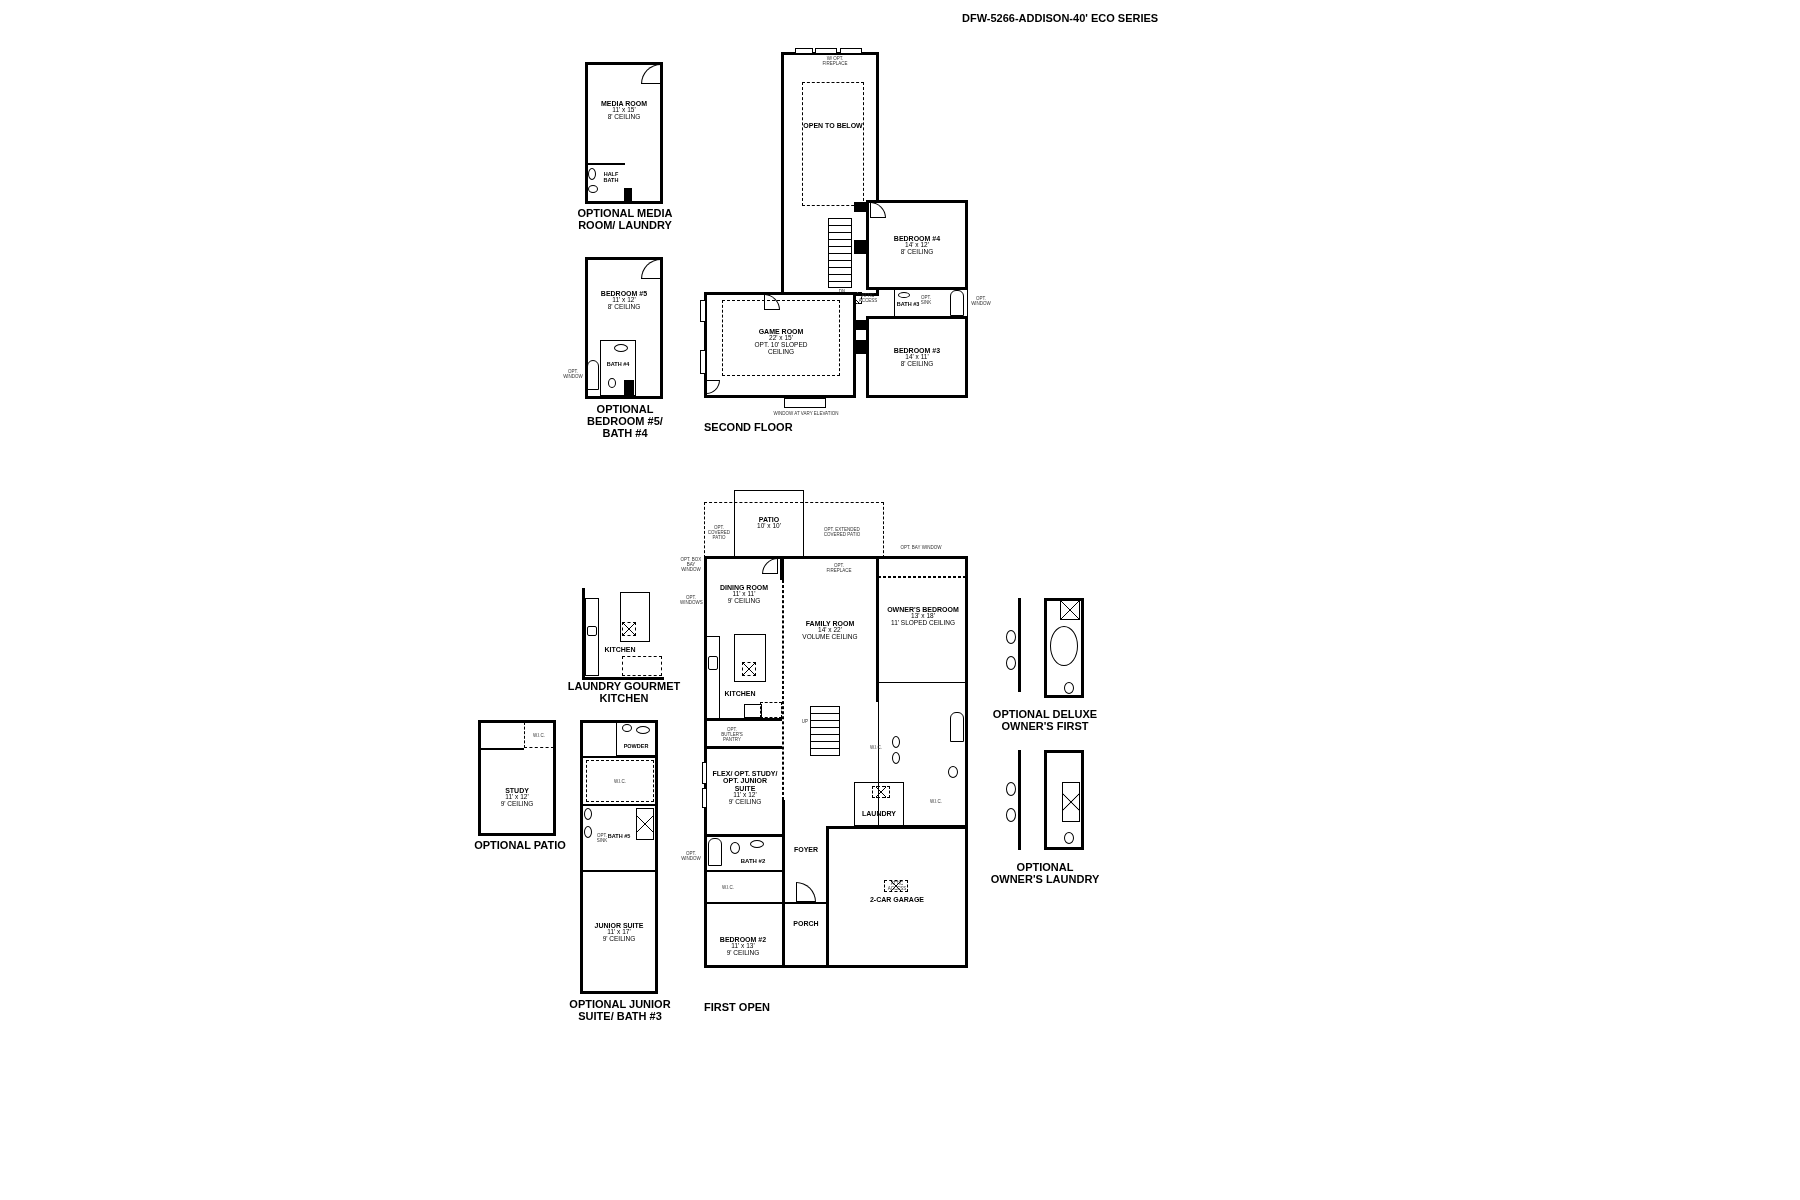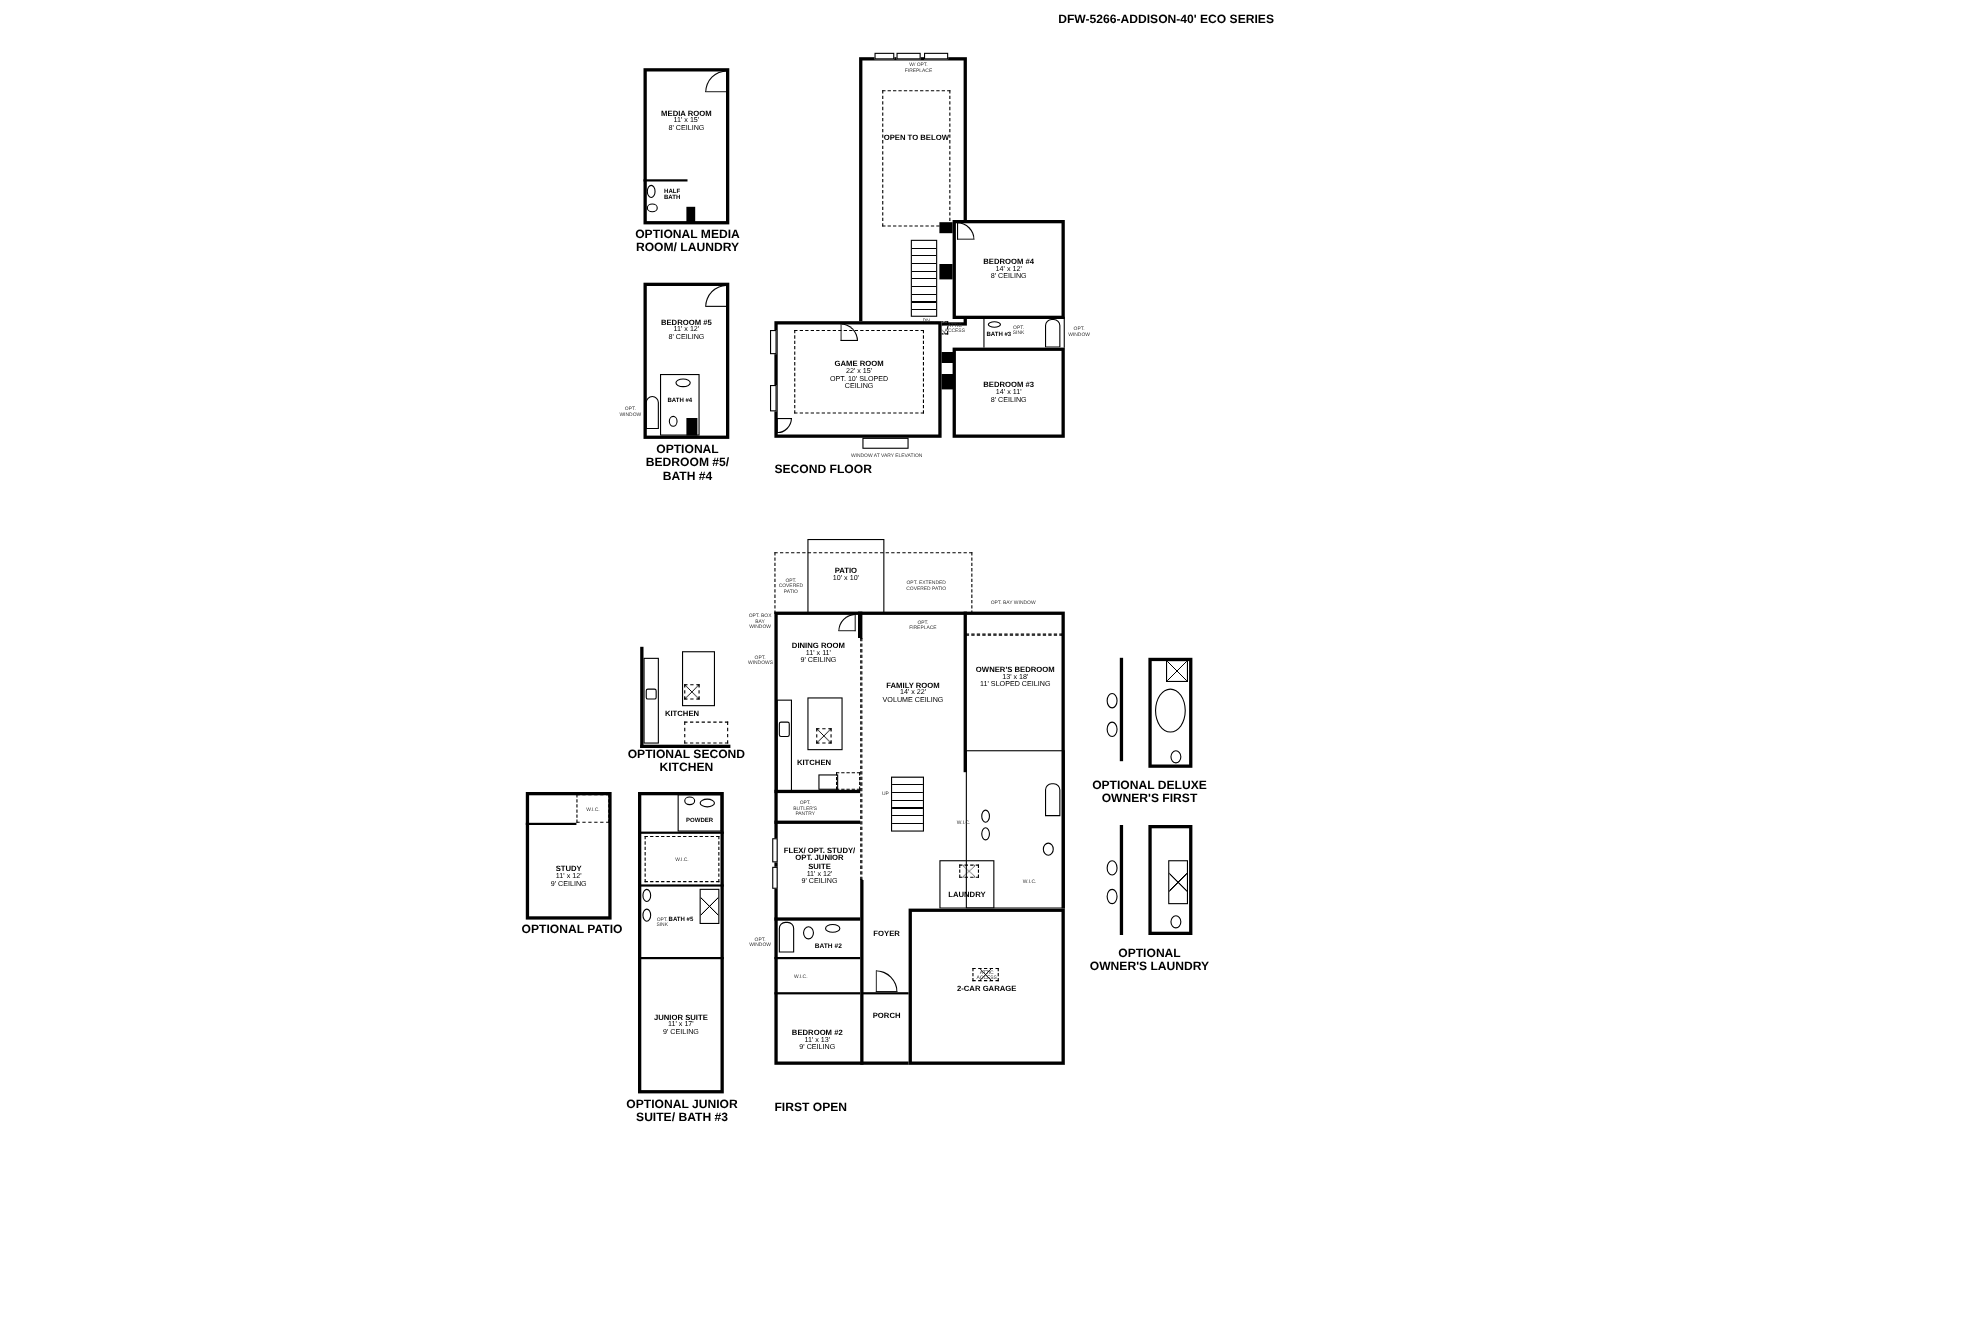--- a/index.html
+++ b/index.html
@@ -132,21 +132,21 @@
   <div class="wall" style="left:582px;top:588px;width:3px;height:92px;"></div>
   <div class="wall" style="left:582px;top:677px;width:82px;height:3px;"></div>
   <div class="thin" style="left:585px;top:598px;width:14px;height:78px;"></div>
   <div class="fix" style="left:587px;top:626px;width:10px;height:10px;border-radius:2px;"></div>
   <div class="thin" style="left:620px;top:592px;width:30px;height:50px;"></div>
   <div class="xbox" style="left:622px;top:622px;width:14px;height:14px;"></div>
   <div class="thin" style="left:622px;top:656px;width:40px;height:20px;border-style:dashed;"></div>
   <div class="lbl" style="left:600px;top:646px;width:40px;">
     <span class="rname">KITCHEN</span>
   </div>
-  <div class="caption" style="left:564px;top:680px;width:120px;">OPTIONAL SECOND KITCHEN</div>
+  <div class="caption" style="left:564px;top:680px;width:120px;">LAUNDRY GOURMET KITCHEN</div>
 </div>
 
 <div>
   <div class="room" style="left:478px;top:720px;width:78px;height:116px;"></div>
   <div class="thin" style="left:524px;top:722px;width:30px;height:26px;border-style:dashed;"></div>
   <div class="tiny" style="left:528px;top:734px;width:22px;">W.I.C.</div>
   <div class="wall" style="left:478px;top:748px;width:46px;height:2px;"></div>
   <div class="lbl" style="left:478px;top:787px;width:78px;">
     <span class="rname">STUDY</span>
     <span class="rdim">11' x 12'</span>

